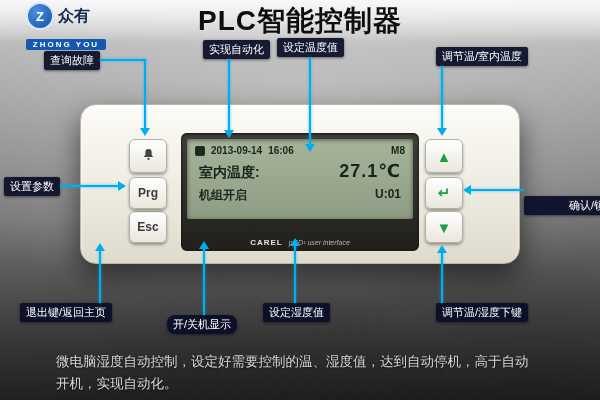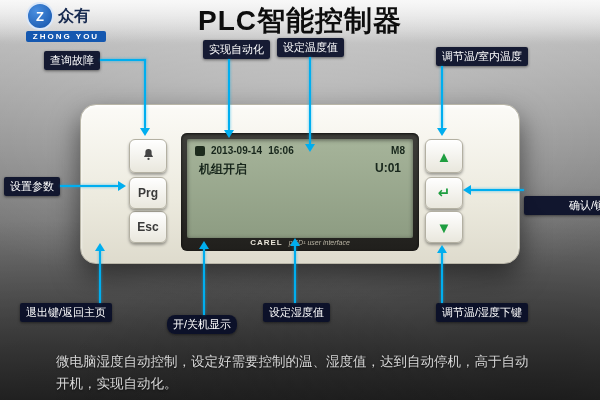--- a/index.html
+++ b/index.html
@@ -14,39 +14,39 @@
     background:linear-gradient(180deg,rgba(250,250,250,.92),rgba(250,250,250,0));}
   .title{position:absolute;top:2px;left:0;right:0;text-align:center;font-size:28px;
     font-weight:bold;color:#0d0d0d;letter-spacing:1px;}
   
   .logo{position:absolute;left:26px;top:2px;}
   .logo-row{display:flex;align-items:center;gap:4px;}
   .logo-circle{width:24px;height:24px;border-radius:50%;color:#fff;font-weight:bold;font-size:13px;
     display:flex;align-items:center;justify-content:center;border:2px solid #dce8f8;
     background:radial-gradient(circle at 35% 30%,#4a8fe0,#1352a8);}
   .logo-cn{font-size:16px;font-weight:bold;color:#16294f;}
-  .logo-en{margin-top:1px;background:#1558b0;color:#fff;font-size:8px;letter-spacing:2px;
+  .logo-en{margin-top:9px;background:#1558b0;color:#fff;font-size:8px;letter-spacing:2px;
     text-align:center;border-radius:2px;padding:1px 0;width:80px;font-weight:bold;}
   
   .label{position:absolute;background:rgba(9,14,40,.93);color:#fff;font-size:11px;
     padding:2px 6px;border-radius:2px;white-space:nowrap;box-shadow:0 1px 3px rgba(0,0,0,.5);}
   .cl{position:absolute;background:#00AEEF;box-shadow:0 0 3px rgba(0,174,239,.7);}
   .cl.v{width:2px;} .cl.h{height:2px;}
   .ar{position:absolute;width:0;height:0;border-style:solid;border-color:transparent;}
   .ar.down{border-left:5px solid transparent;border-right:5px solid transparent;border-top:8px solid #00AEEF;}
   .ar.up{border-left:5px solid transparent;border-right:5px solid transparent;border-bottom:8px solid #00AEEF;}
   .ar.right{border-top:5px solid transparent;border-bottom:5px solid transparent;border-left:8px solid #00AEEF;}
   .ar.left{border-top:5px solid transparent;border-bottom:5px solid transparent;border-right:8px solid #00AEEF;}
   
   .device{position:absolute;left:80px;top:104px;width:438px;height:158px;border-radius:16px;
     background:linear-gradient(180deg,#fcfbf7,#eceade 60%,#dedbcd);
     border:1px solid #b9b6a8;box-shadow:0 12px 28px rgba(0,0,0,.55), inset 0 2px 3px rgba(255,255,255,.9);}
   .bezel{position:absolute;left:100px;top:28px;width:238px;height:118px;border-radius:6px;
     background:linear-gradient(180deg,#3e3e3a,#201f1c);box-shadow:inset 0 1px 3px rgba(0,0,0,.8);}
-  .lcd{position:absolute;left:6px;top:6px;width:226px;height:99px;box-sizing:border-box;
+  .lcd{position:absolute;left:6px;top:6px;width:226px;height:80px;box-sizing:border-box;
     padding:6px 8px;background:linear-gradient(180deg,#a6b49a,#8d9c82);
     border-radius:2px;box-shadow:inset 0 1px 4px rgba(0,0,0,.5);color:#17261b;}
   .lcd-status{display:flex;align-items:center;gap:6px;font-size:10px;font-weight:bold;}
   .lcd-ic{width:10px;height:10px;background:#1d2b1d;border-radius:2px;}
   .lcd-mode{margin-left:auto;}
   .lcd-row{display:flex;align-items:baseline;justify-content:space-between;font-weight:bold;padding:0 4px;}
   .lcd-row .lbl{font-size:14px;} .lcd-row .val{font-size:18px;letter-spacing:1px;}
   .lcd-row.t{margin-top:4px;}
   .lcd-bottom{display:flex;justify-content:space-between;font-size:12px;font-weight:bold;margin-top:5px;padding:0 4px;gap:12px;}
   .carel{position:absolute;left:6px;top:102px;width:226px;height:14px;display:flex;
@@ -77,20 +77,24 @@
   <div class="title">PLC智能控制器</div>
 
   <div class="device">
     <div class="bezel">
       <div class="lcd">
         <div class="lcd-status">
           <span class="lcd-ic"></span>
           <span>2013-09-14</span>
           <span>16:06</span>
           <span class="lcd-mode">M8</span>
+        </div>
+        <div class="lcd-row t">
+          <span class="lbl">室内温度:</span>
+          <span class="val">27.1℃</span>
         </div>
         <div class="lcd-bottom">
           <span>机组开启</span>
           <span>U:01</span>
         </div>
       </div>
       <div class="carel">
         <span class="b">CAREL</span>
         <span class="m">pGD¹ user interface</span>
       </div>

